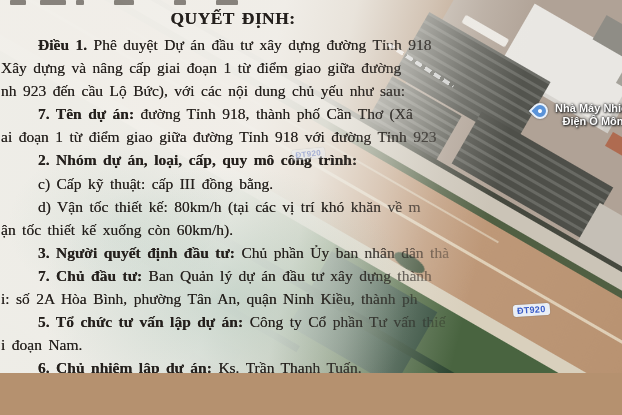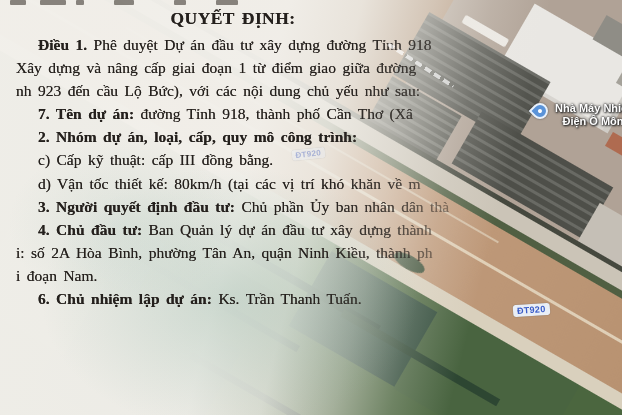--- a/index.html
+++ b/index.html
@@ -1,18 +1,18 @@
 <!DOCTYPE html>
 <html><head>
 <meta charset="utf-8">
 <style>
   html,body{margin:0;padding:0;}
   body{width:622px;height:415px;overflow:hidden;position:relative;background:#b5916f;
        font-family:"Liberation Serif",serif;}
-  .stage{position:absolute;inset:0;width:622px;height:415px;overflow:hidden;}
+  .stage{position:absolute;inset:0;width:622px;height:373px;overflow:hidden;}
 
   
   .map-rot{position:absolute;left:-189px;top:-193px;width:1000px;height:800px;
            transform:rotate(30deg);filter:blur(.4px) saturate(.95);}
   .map-rot > div{position:absolute;}
   .z-ind{left:0;top:0;width:1000px;height:300px;background:#b49579;}
   .plant-ground{left:520px;top:0;width:480px;height:300px;background:#b1a295;}
   .shed-white{left:538px;top:156px;width:50px;height:9px;background:#ece9e4;border-radius:2px;}
   .bld-white{left:592px;top:112px;width:128px;height:76px;background:#e9e7e3;
              box-shadow:inset -6px 0 0 #cfccc6, inset 0 -4px 0 #d8d5d0;}
@@ -60,21 +60,21 @@
     radial-gradient(ellipse 160px 120px at 120px 225px, rgba(150,185,170,.18), rgba(150,185,170,0) 70%);}
 
   
   .doc{position:absolute;inset:0;color:#24201d;font-size:15.5px;word-spacing:2.6px;
        text-shadow:0 0 .6px rgba(45,38,32,.75);
        -webkit-mask-image:linear-gradient(100deg,#000 52%,rgba(0,0,0,.8) 62%,rgba(0,0,0,.35) 72%,transparent 82%);
        mask-image:linear-gradient(100deg,#000 52%,rgba(0,0,0,.8) 62%,rgba(0,0,0,.35) 72%,transparent 82%);}
   .title{position:absolute;top:8px;left:0;width:466px;text-align:center;
          font-weight:bold;font-size:17.5px;letter-spacing:.4px;}
   .lines{position:absolute;top:33px;left:0;right:0;}
-  .ln{height:23.1px;line-height:23.1px;white-space:nowrap;padding-left:16px;}
+  .ln{height:23.1px;line-height:23.1px;white-space:nowrap;padding-left:1px;}
   .ln.ind{padding-left:38px;}
   .b{font-weight:bold;}
 
   
   .frags{position:absolute;top:0;left:10px;height:6px;opacity:.6;}
   .frags span{display:inline-block;height:5px;background:#423c35;border-radius:1px;vertical-align:top;}
   .f1{width:16px;} .f2{width:26px;margin-left:14px;} .f3{width:8px;margin-left:10px;}
   .f4{width:20px;margin-left:26px;} .f5{width:12px;margin-left:40px;} .f6{width:22px;margin-left:30px;}
 
   .rlabel{position:absolute;left:388px;top:42px;width:78px;height:4px;
@@ -146,26 +146,29 @@
     <span class="f4"></span><span class="f5"></span><span class="f6"></span>
   </div>
 
   <div class="doc">
     <div class="title">QUYẾT ĐỊNH:</div>
     <div class="lines">
       <div class="ln ind"><span class="b">Điều 1.</span><span> Phê duyệt Dự án đầu tư xây dựng đường Tỉnh 918</span></div>
       <div class="ln"><span class="b"></span><span>Xây dựng và nâng cấp giai đoạn 1 từ điểm giao giữa đường</span></div>
       <div class="ln"><span class="b"></span><span>nh 923 đến cầu Lộ Bức), với các nội dung chủ yếu như sau:</span></div>
       <div class="ln ind"><span class="b">7. Tên dự án:</span><span> đường Tỉnh 918, thành phố Cần Thơ (Xâ</span></div>
+      <div class="ln"><span class="b"></span><span>ai đoạn 1 từ điểm giao giữa đường Tỉnh 918 với đường Tỉnh 923</span></div>
       <div class="ln ind"><span class="b">2. Nhóm dự án, loại, cấp, quy mô công trình:</span><span></span></div>
       <div class="ln ind"><span class="b"></span><span>c) Cấp kỹ thuật: cấp III đồng bằng.</span></div>
       <div class="ln ind"><span class="b"></span><span>d) Vận tốc thiết kế: 80km/h (tại các vị trí khó khăn về m</span></div>
+      <div class="ln"><span class="b"></span><span>ận tốc thiết kế xuống còn 60km/h).</span></div>
       <div class="ln ind"><span class="b">3. Người quyết định đầu tư:</span><span> Chủ phần Ủy ban nhân dân thà</span></div>
-      <div class="ln ind"><span class="b">4. Chủ đầu tư:</span><span> Ban Quản lý dự án đầu tư xây dựng thành</span></div>
+      <div class="ln ind"><span class="b">7. Chủ đầu tư:</span><span> Ban Quản lý dự án đầu tư xây dựng thành</span></div>
       <div class="ln"><span class="b"></span><span>i: số 2A Hòa Bình, phường Tân An, quận Ninh Kiều, thành ph</span></div>
+      <div class="ln ind"><span class="b">5. Tổ chức tư vấn lập dự án:</span><span> Công ty Cổ phần Tư vấn thiế</span></div>
       <div class="ln"><span class="b"></span><span>i đoạn Nam.</span></div>
       <div class="ln ind"><span class="b">6. Chủ nhiệm lập dự án:</span><span> Ks. Trần Thanh Tuấn.</span></div>
     </div>
   </div>
 
   <div class="rlabel"></div>
 
   <div class="poi">
     <div class="pin"></div>
     <div class="poi-label">

